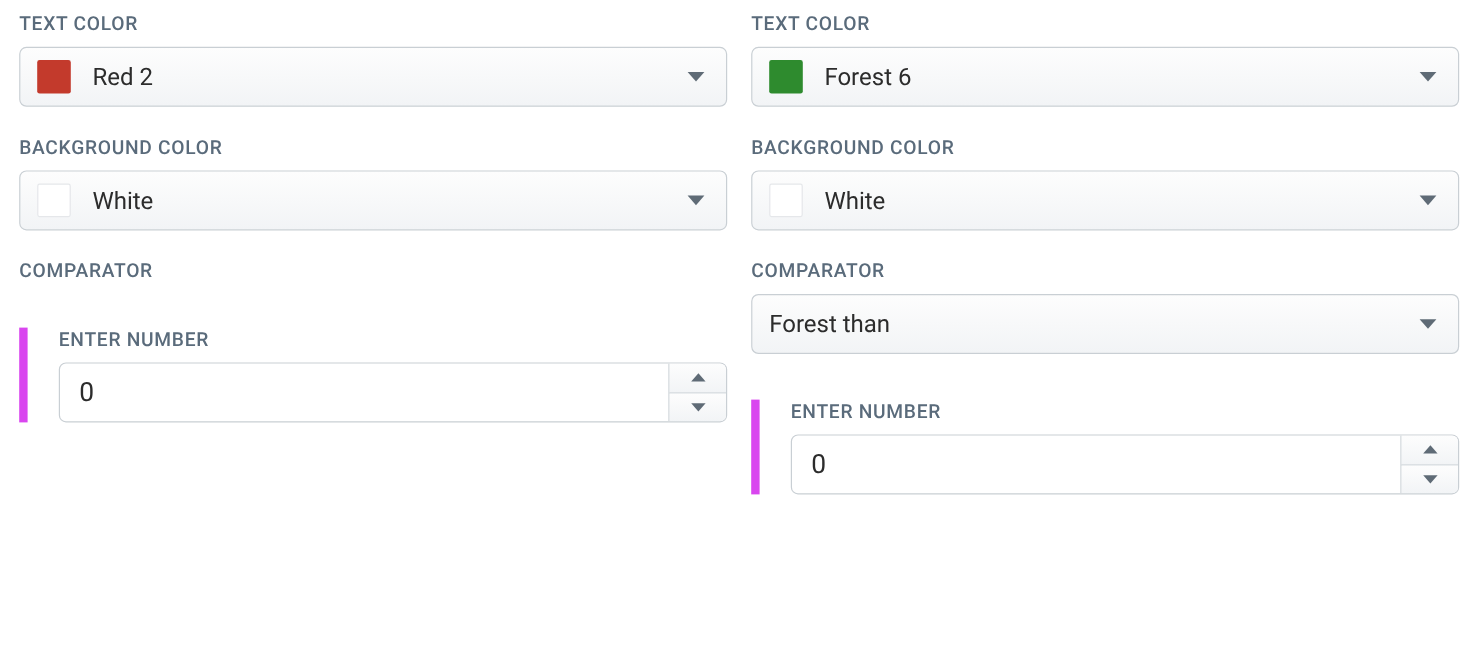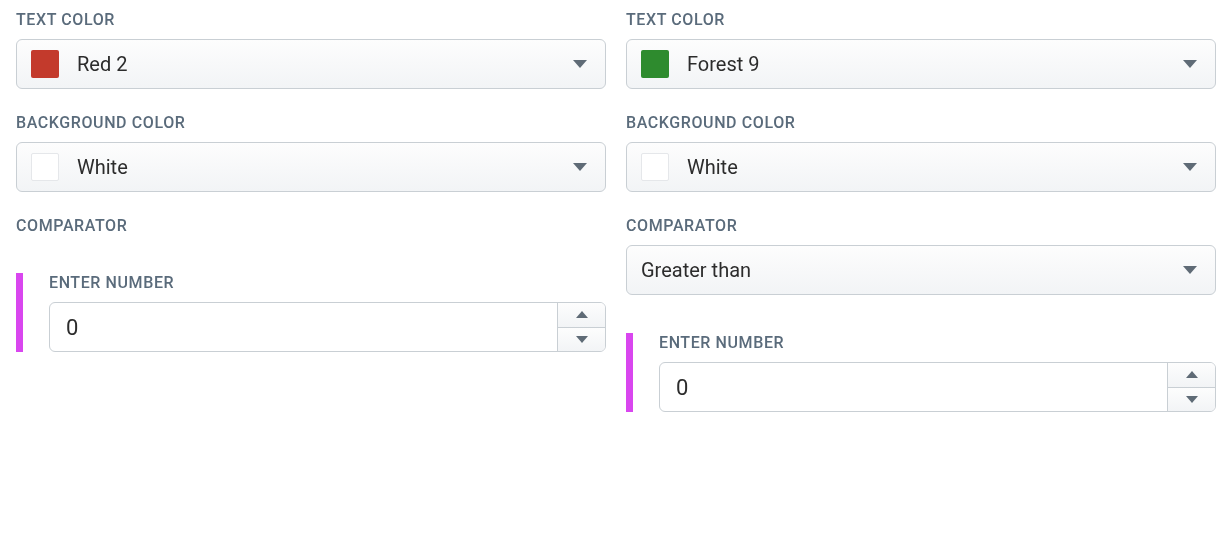--- a/index.html
+++ b/index.html
@@ -146,38 +146,38 @@
     </div>
 
   </div>
 
   <div class="col">
 
     <div class="field">
       <div class="label">TEXT COLOR</div>
       <div class="select">
         <div class="swatch" style="background:#2e8b2e"></div>
-        <div class="select-text">Forest 9</div>
+        <div class="select-text">Forest 6</div>
         <div class="caret"></div>
       </div>
     </div>
 
     <div class="field">
       <div class="label">BACKGROUND COLOR</div>
       <div class="select">
         <div class="swatch white" style="background:#ffffff"></div>
         <div class="select-text">White</div>
         <div class="caret"></div>
       </div>
     </div>
 
     <div class="field">
       <div class="label">COMPARATOR</div>
       <div class="select">
-        <div class="select-text">Greater than</div>
+        <div class="select-text">Forest than</div>
         <div class="caret"></div>
       </div>
     </div>
 
     <div class="number-block">
       <div class="label">ENTER NUMBER</div>
       <div class="number-input">
         <div class="value">0</div>
         <div class="spinner">
           <div class="spin-btn">

